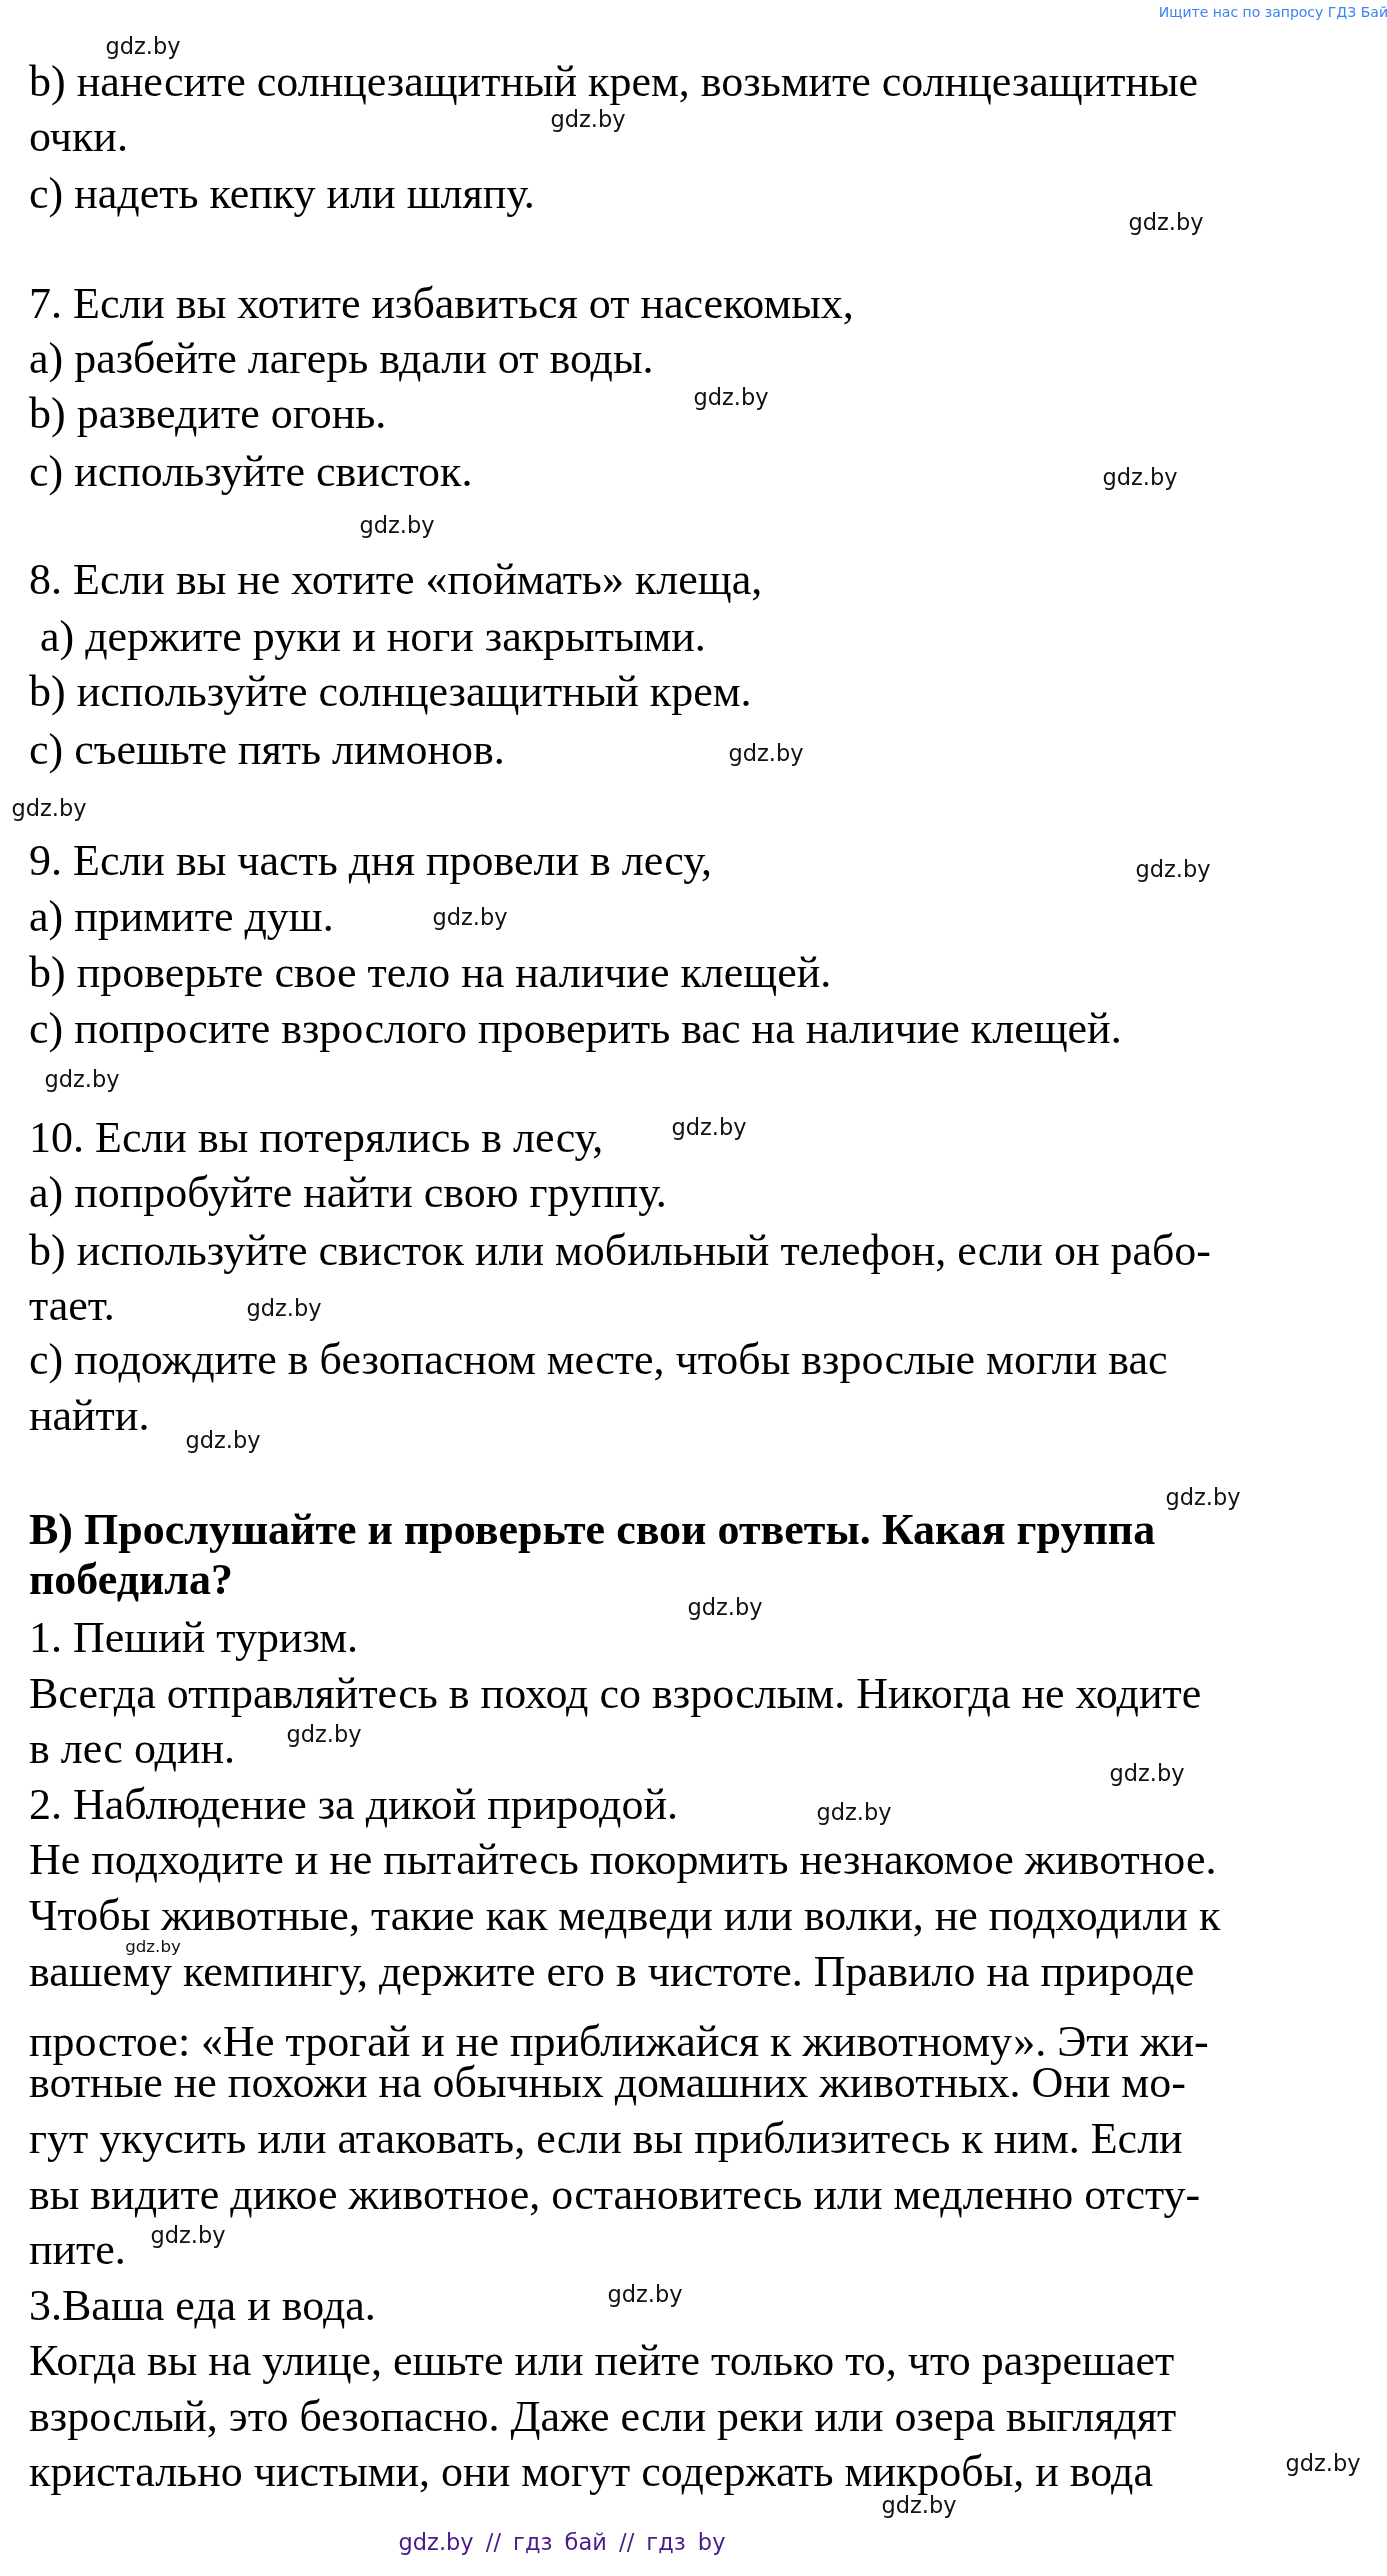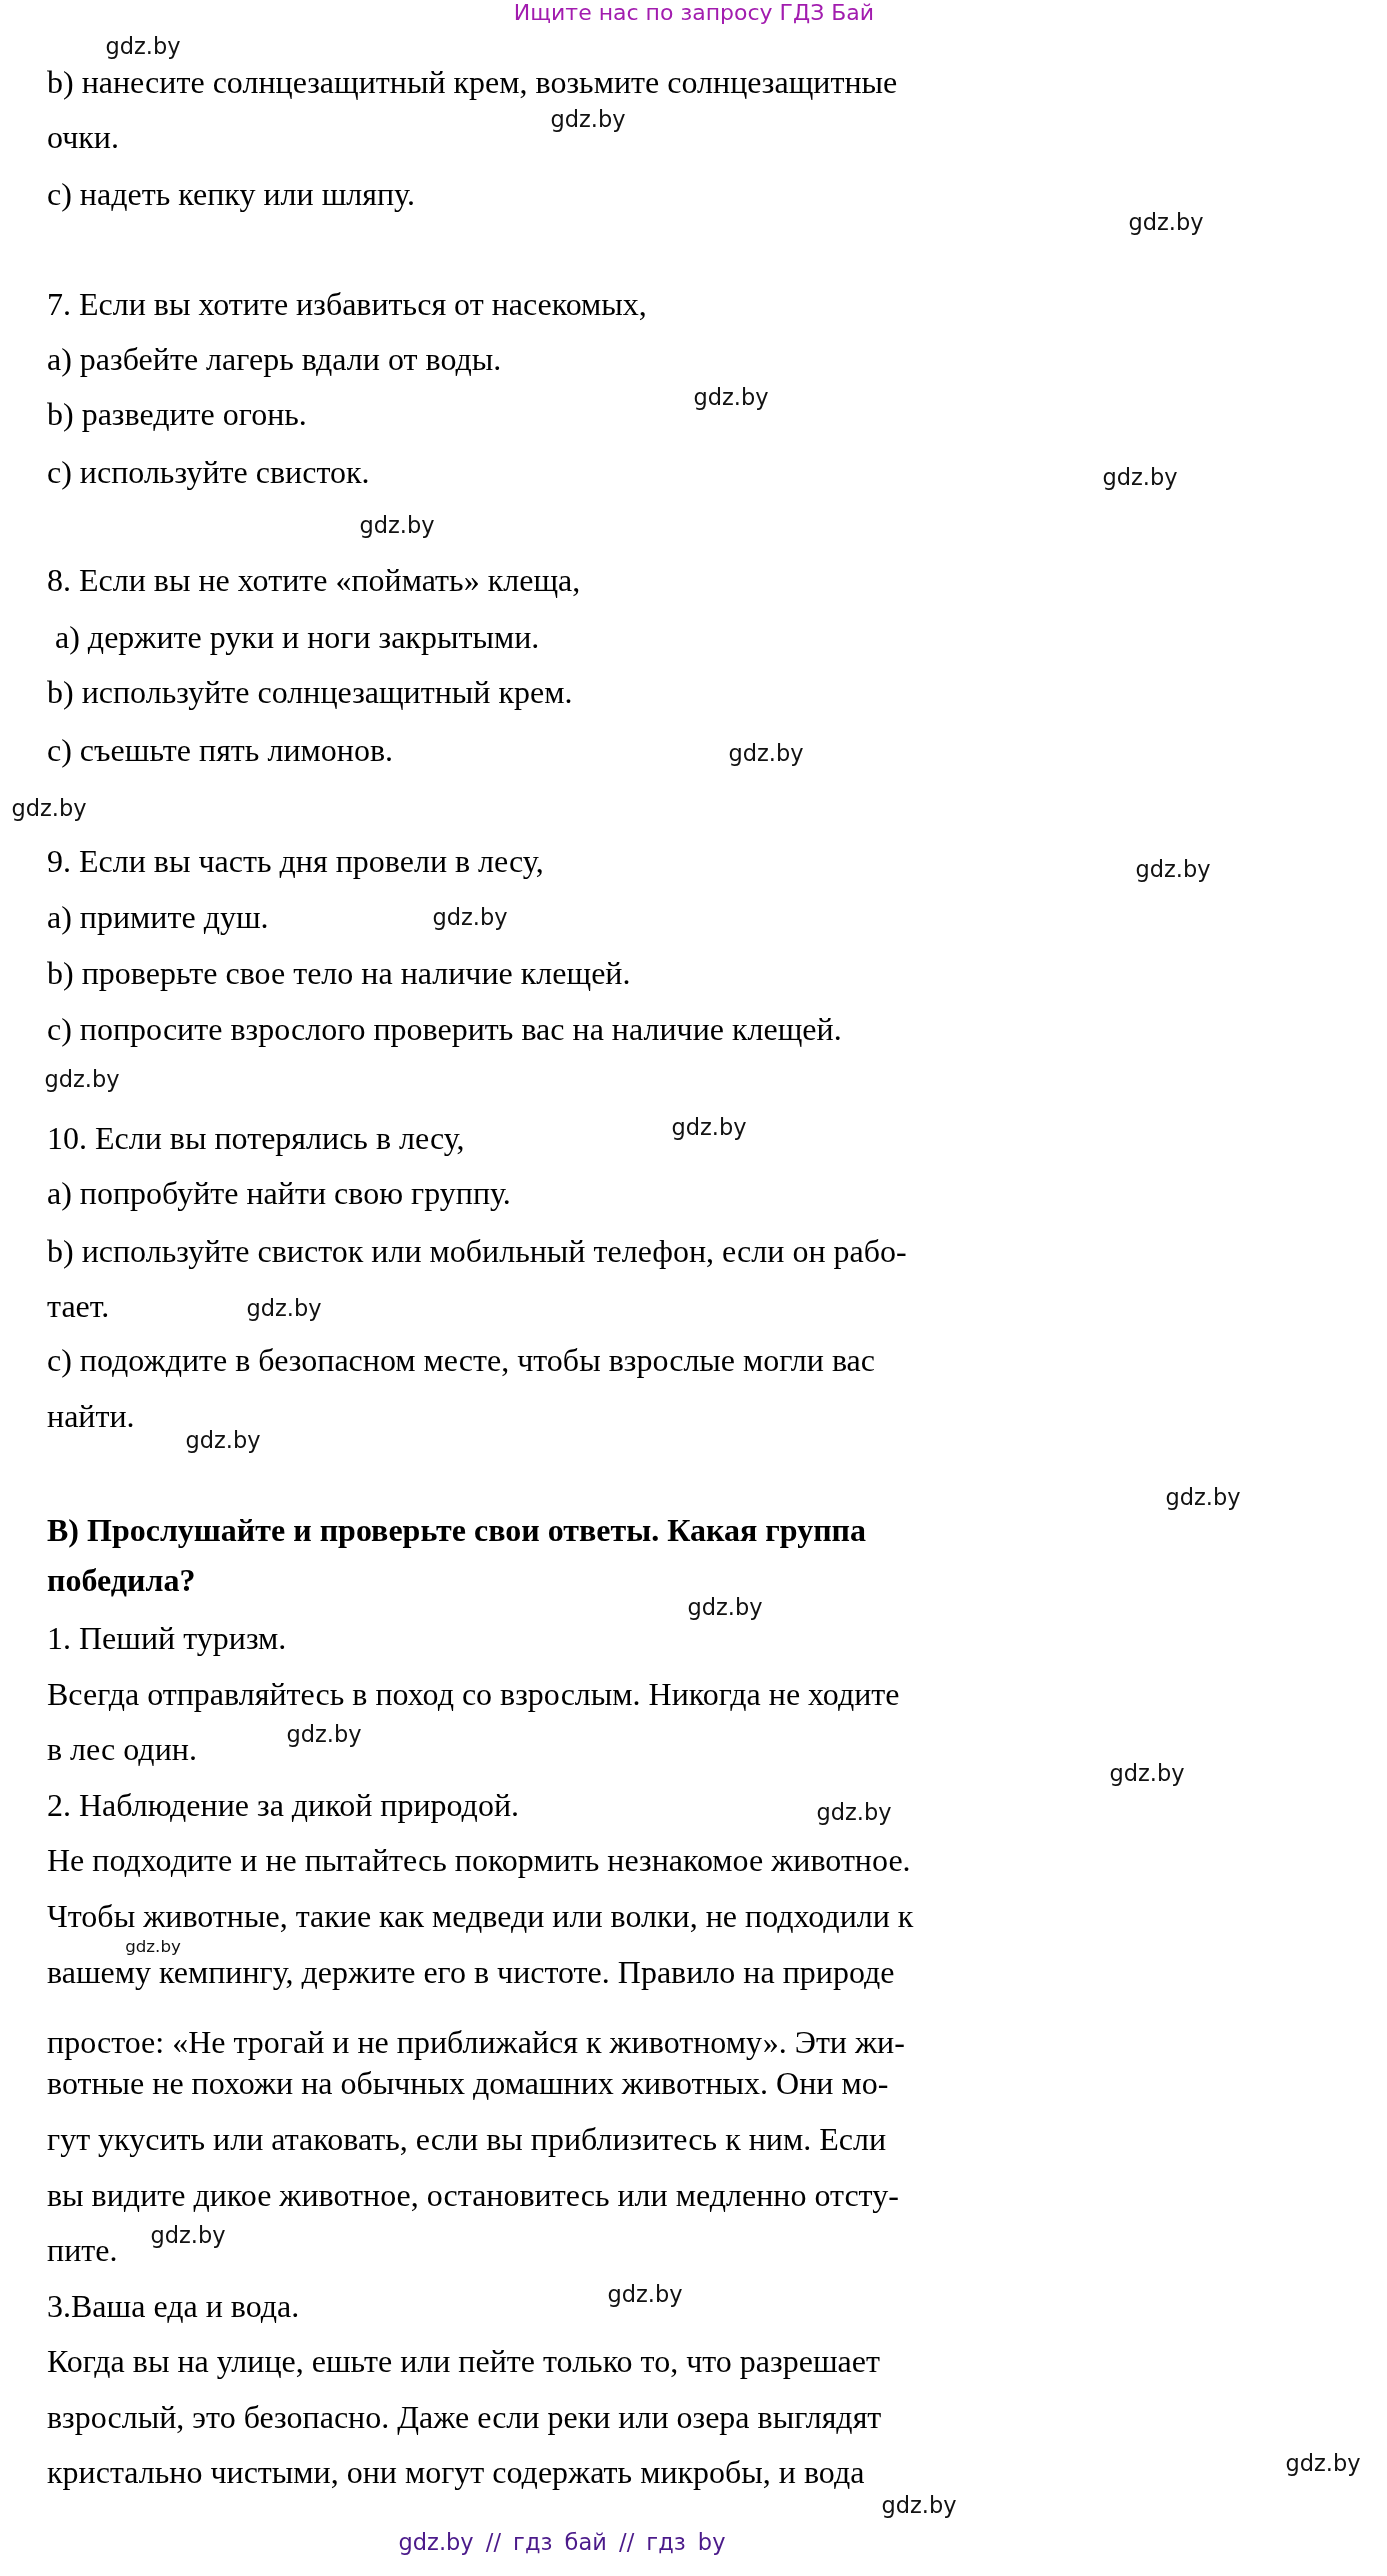--- a/index.html
+++ b/index.html
@@ -1,23 +1,23 @@
 <!DOCTYPE html>
 <html style="font-size:13.3px"><head>
 <meta charset="utf-8">
 <style>
   html, body { margin:0; padding:0; background:#ffffff; }
   body { width:1388px; height:2576px; position:relative; overflow:hidden; }
   .page-header {
-    position:absolute; left:0; top:0; width:1388px; text-align:center;
-    font-family:"DejaVu Sans", sans-serif; font-size:22px; color:#a21caf; line-height:25px;
+    position:absolute; left:0; top:0; width:1388px; text-align:right;
+    font-family:"DejaVu Sans", sans-serif; font-size:14px; color:#3b82f6; line-height:25px;
   }
   .line {
-    position:absolute; left:47px; white-space:nowrap;
-    font-family:"Liberation Serif", serif; font-size:32px; color:#000;
+    position:absolute; left:29px; white-space:nowrap;
+    font-family:"Liberation Serif", serif; font-size:44px; color:#000;
     line-height:50px; height:50px; transform:translateY(-25px);
   }
   .line.bold { font-weight:bold; }
   .wm {
     position:absolute; white-space:nowrap;
     font-family:"DejaVu Sans", sans-serif; font-size:22.5px; color:#111;
     line-height:25px; transform:translate(-50%,-50%);
   }
   .wm.small { font-size:16.7px; }
   .footer {

